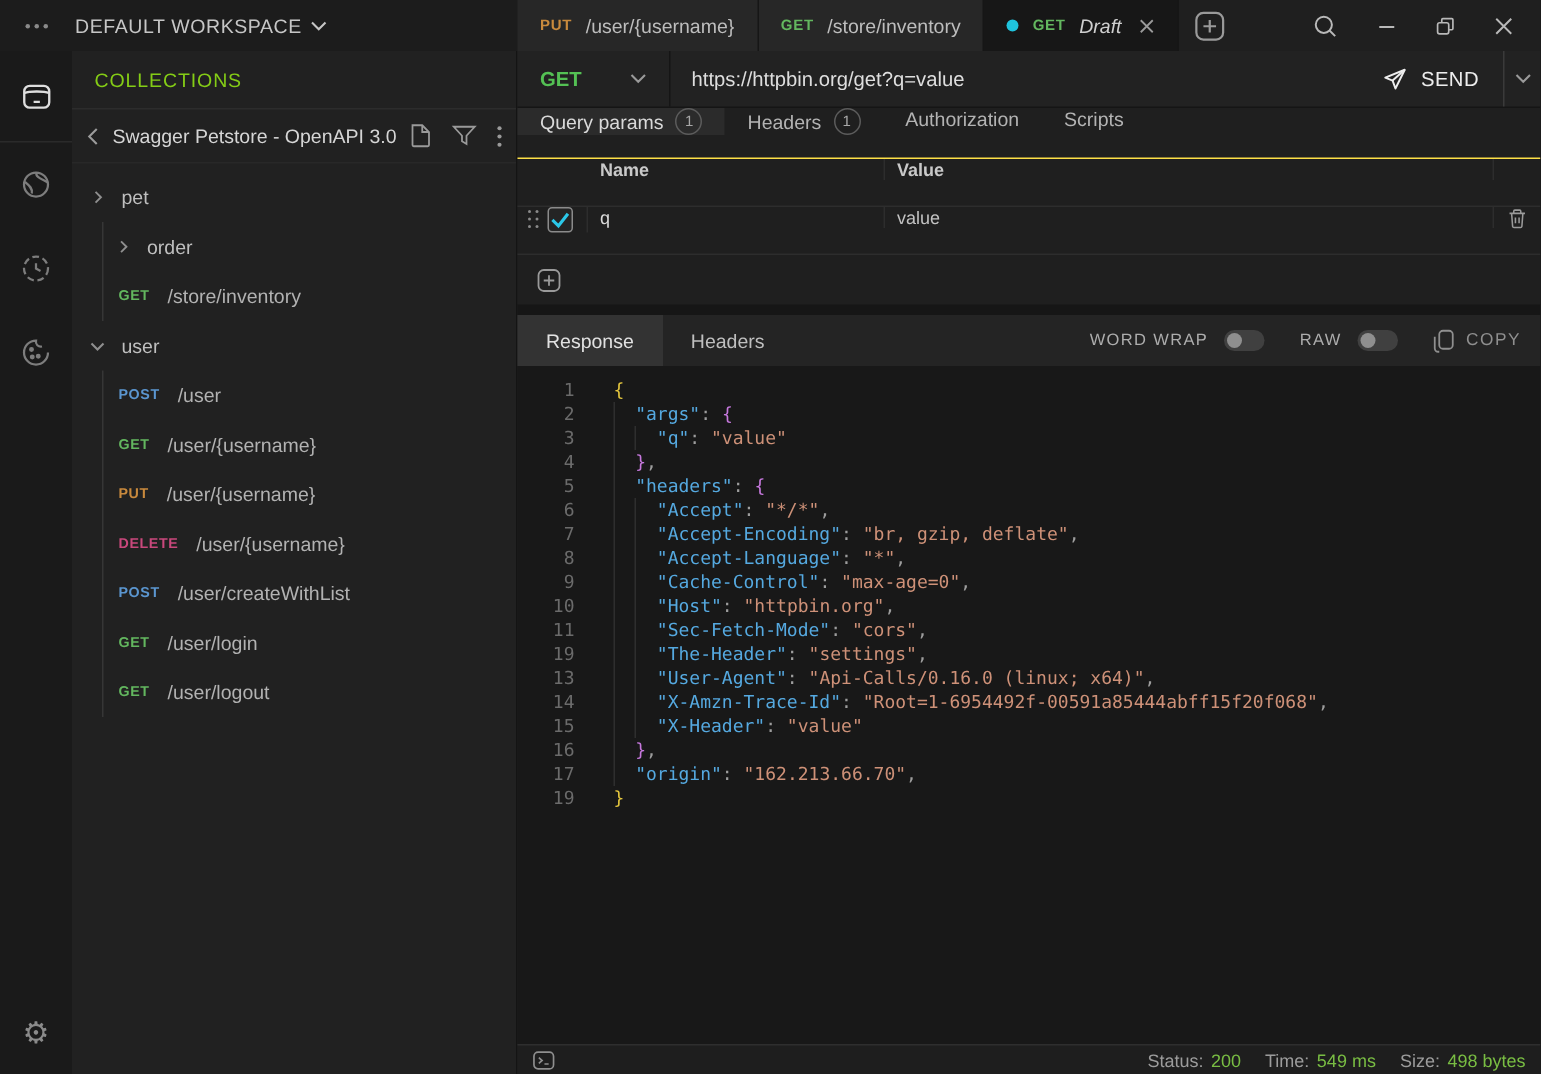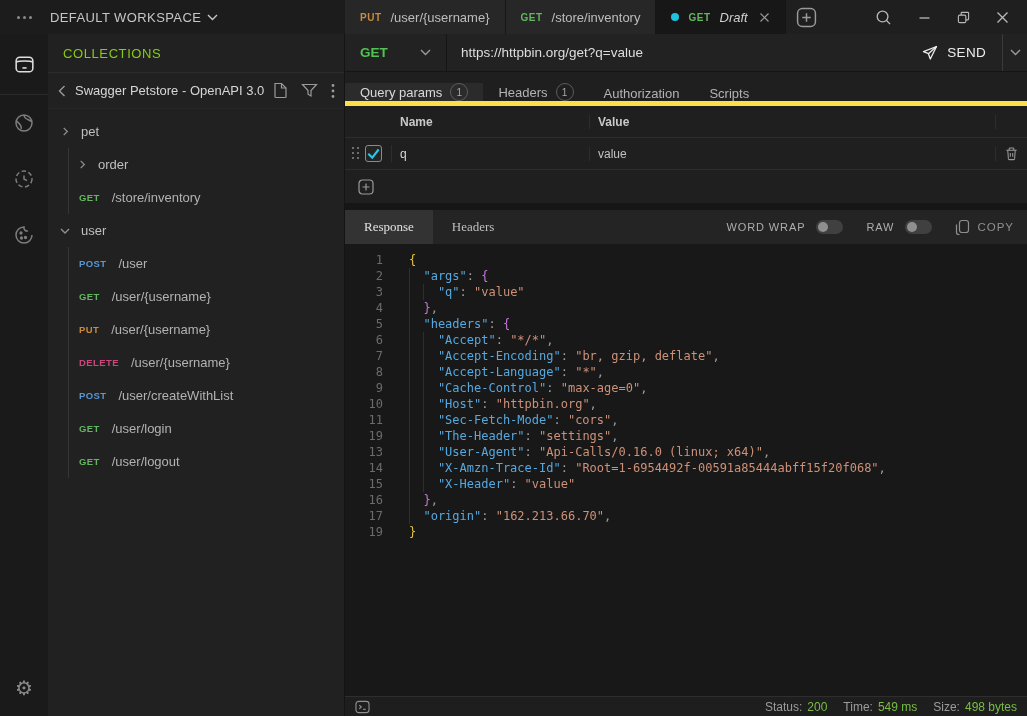--- a/index.html
+++ b/index.html
@@ -63,46 +63,46 @@
   .method-select .mtxt { color:#54c154; font-size:13.5px; font-weight:600; }
   .method-select .chev { color:#9a9a9a; display:flex; }
   .url-input { flex:1; background:transparent; border:none; outline:none; color:#dedede;
     font-size:13.5px; padding:0 14px; font-family:"Liberation Sans",sans-serif; }
   .send-btn { display:flex; align-items:center; gap:9px; padding:0 16px 0 14px; color:#ededed;
     font-size:13.5px; letter-spacing:.3px; }
   .send-more { width:25px; display:flex; align-items:center; justify-content:center;
     border-left:1px solid #3a3a3a; color:#9a9a9a; }
 
   
-  .req-tabs { height:34px; flex-shrink:0; display:flex; align-items:flex-end; background:#1f1f1f; border-bottom:5px solid #fde047; }
+  .req-tabs { height:34px; flex-shrink:0; display:flex; align-items:flex-start; background:#1f1f1f; border-bottom:1px solid #fde047; }
   .rtab { display:flex; align-items:center; gap:8px; padding:0 15px; font-size:13px; color:#b3b3b3; }
   .rtab.active { background:#2b2b2b; color:#d9d9d9; }
   .badge { width:18px; height:18px; border:1px solid #5c5c5c; border-radius:50%; font-size:10px;
     color:#a8a8a8; display:flex; align-items:center; justify-content:center; }
 
   
   .ptable { background:#1f1f1f; }
-  .prow { height:32px; display:flex; align-items:center; border-bottom:1px solid #2d2d2d; }
+  .prow { height:32px; display:flex; align-items:flex-start; border-bottom:1px solid #2d2d2d; }
   .pc { display:flex; align-items:center; font-size:12px; }
   .pc0 { width:47px; flex-shrink:0; border-right:1px solid #2d2d2d; gap:5px; padding-left:7px; }
   .pc1 { width:198px; flex-shrink:0; border-right:1px solid #2d2d2d; padding-left:8px; }
   .pc2 { flex:1; border-right:1px solid #2d2d2d; padding-left:8px; }
   .pc3 { width:31px; flex-shrink:0; justify-content:center; color:#9a9a9a; }
   .phead .pc { color:#c9c9c9; font-weight:bold; }
   .pname { color:#dadada; } .pvalue { color:#c2c2c2; }
   .dots6 { display:grid; grid-template-columns:repeat(2,3px); grid-auto-rows:3px; gap:2px; }
   .dots6 i { width:2px; height:2px; border-radius:50%; background:#8a8a8a; }
   .checkbox { width:17px; height:17px; border:1px solid #8b8b8b; border-radius:3px; background:#242424;
     display:flex; align-items:center; justify-content:center; }
   .addrow { height:33px; display:flex; align-items:center; padding-left:13px; color:#9a9a9a; }
   .panel-gap { height:7px; background:#161616; }
 
   
   .resp-tabs { height:34px; flex-shrink:0; display:flex; align-items:stretch; background:#242424; }
-  .resp-tab { display:flex; align-items:center; padding:0 19px; font-size:13px; color:#bfbfbf;font-family:Liberation Serif, serif; }
+  .resp-tab { display:flex; align-items:center; padding:0 19px; font-size:13px; color:#bfbfbf; }
   .resp-tab.active { background:#333333; color:#e2e2e2; }
   .resp-controls { margin-left:auto; display:flex; align-items:center; gap:11px; padding-right:13px; }
   .ctl-label { font-size:11px; letter-spacing:.9px; color:#adadad; }
   .toggle { width:27px; height:14px; border-radius:8px; background:#404040; position:relative; margin-right:12px; }
   .toggle .knob { position:absolute; left:2px; top:2px; width:10px; height:10px; border-radius:50%; background:#8f8f8f; }
   .copy-btn { display:flex; align-items:center; gap:7px; color:#8f8f8f; font-size:11.5px; letter-spacing:1px; }
 
   
   .code { flex:1; min-height:0; background:#181818; padding-top:8px;
     font-family:"DejaVu Sans Mono", monospace; font-size:12px; line-height:16px; overflow:hidden; }

